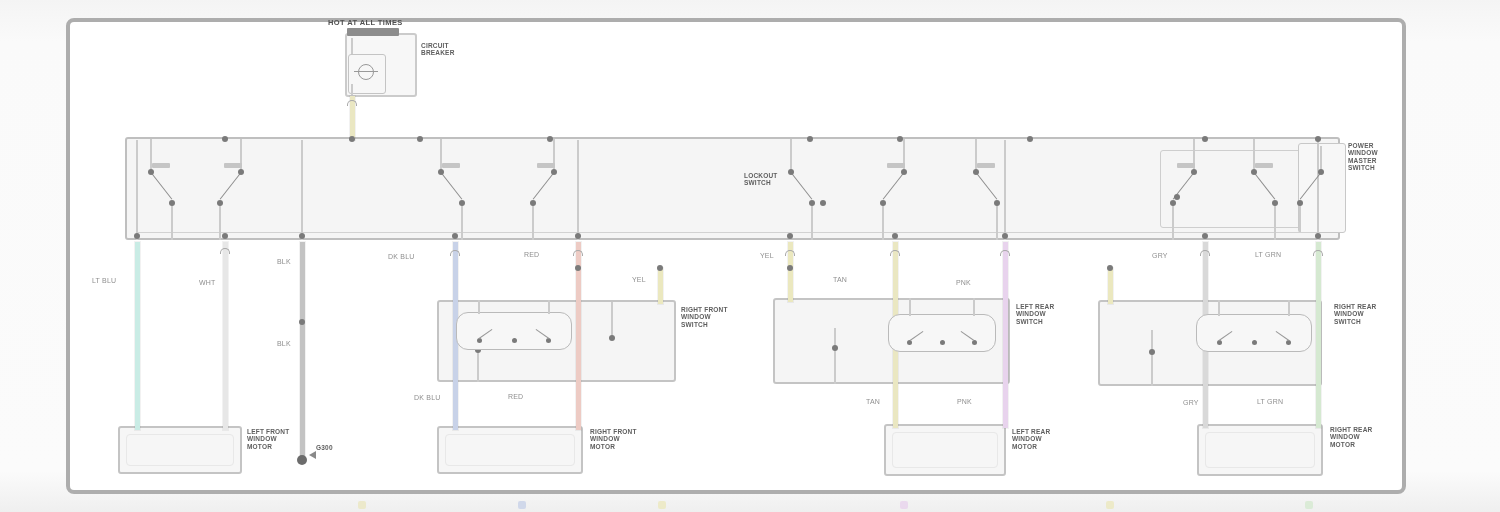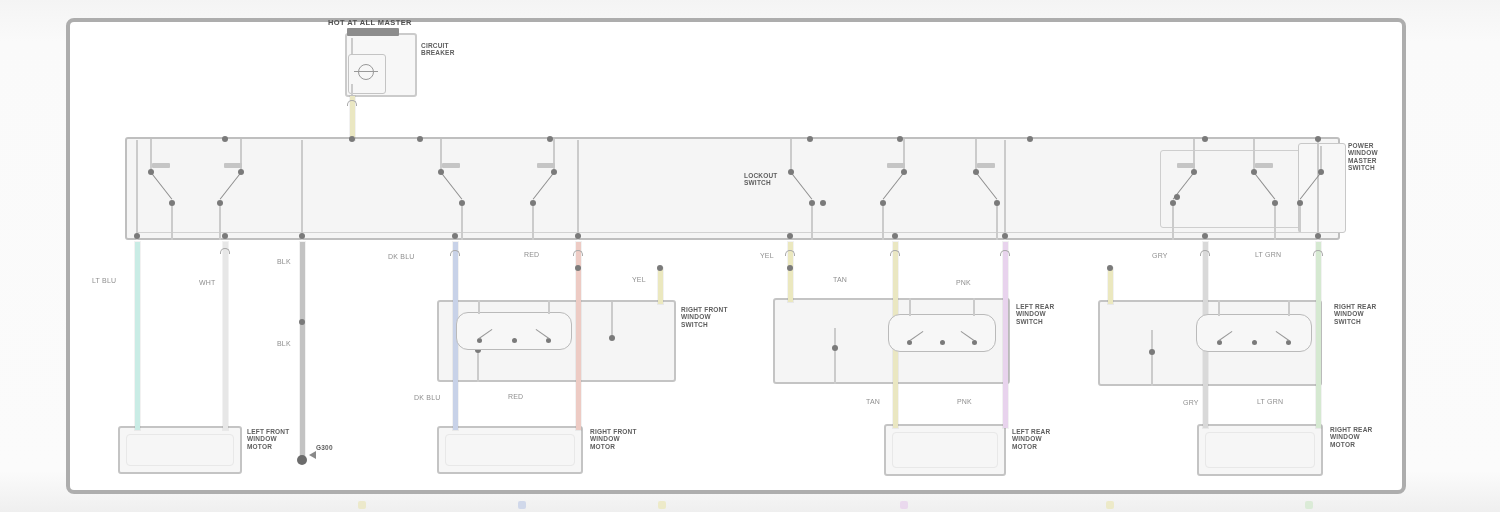--- a/index.html
+++ b/index.html
@@ -13,21 +13,21 @@
          color:#4f4f4f;letter-spacing:0.4px;}
   .blockline{font-size:6.5px;line-height:1.15;color:#5c5c5c;font-weight:bold;letter-spacing:0.2px;white-space:nowrap;}
   .wlabel{position:absolute;font-size:7px;color:#8f8f8f;white-space:nowrap;letter-spacing:0.2px;}
 </style>
 </head>
 <body>
 
 <div class="page">
   <div class="frame"></div>
   <div class="layer" id="layer">
-    <div class="title">HOT AT ALL MASTER</div>
+    <div class="title">HOT AT ALL TIMES</div>
   <div class="abs" style="left: 345px; top: 33px; width: 72px; height: 64px; background: rgb(253, 253, 253); border: 2px solid rgb(207, 207, 207); border-radius: 3px;"></div>
       <div class="abs" style="left: 348px; top: 54px; width: 38px; height: 40px; background: rgb(253, 253, 253); border: 1.5px solid rgb(200, 200, 200); border-radius: 3px;"></div>
       <div class="abs" style="left: 125px; top: 137px; width: 1215px; height: 103px; background: rgb(251, 251, 251); border: 2.5px solid rgb(194, 194, 194); border-radius: 3px;"></div>
       <div class="abs" style="left: 1160px; top: 150px; width: 172px; height: 78px; background: transparent; border: 1.5px solid rgb(210, 210, 210); border-radius: 3px;"></div>
       <div class="abs" style="left: 1298px; top: 143px; width: 48px; height: 90px; background: rgb(253, 253, 253); border: 1.5px solid rgb(204, 204, 204); border-radius: 3px;"></div>
       <div class="abs" style="left: 437px; top: 300px; width: 239px; height: 82px; background: rgb(251, 251, 251); border: 2px solid rgb(200, 200, 200); border-radius: 3px;"></div>
       <div class="abs" style="left: 773px; top: 298px; width: 237px; height: 86px; background: rgb(251, 251, 251); border: 2px solid rgb(200, 200, 200); border-radius: 3px;"></div>
       <div class="abs" style="left: 1098px; top: 300px; width: 224px; height: 86px; background: rgb(251, 251, 251); border: 2px solid rgb(200, 200, 200); border-radius: 3px;"></div>
       <div class="abs" style="left: 118px; top: 426px; width: 124px; height: 48px; background: rgb(252, 252, 252); border: 2px solid rgb(200, 200, 200); border-radius: 3px;"></div>
       <div class="abs" style="left: 126px; top: 434px; width: 108px; height: 32px; border: 1.5px solid rgb(237, 237, 237); border-radius: 4px;"></div>

